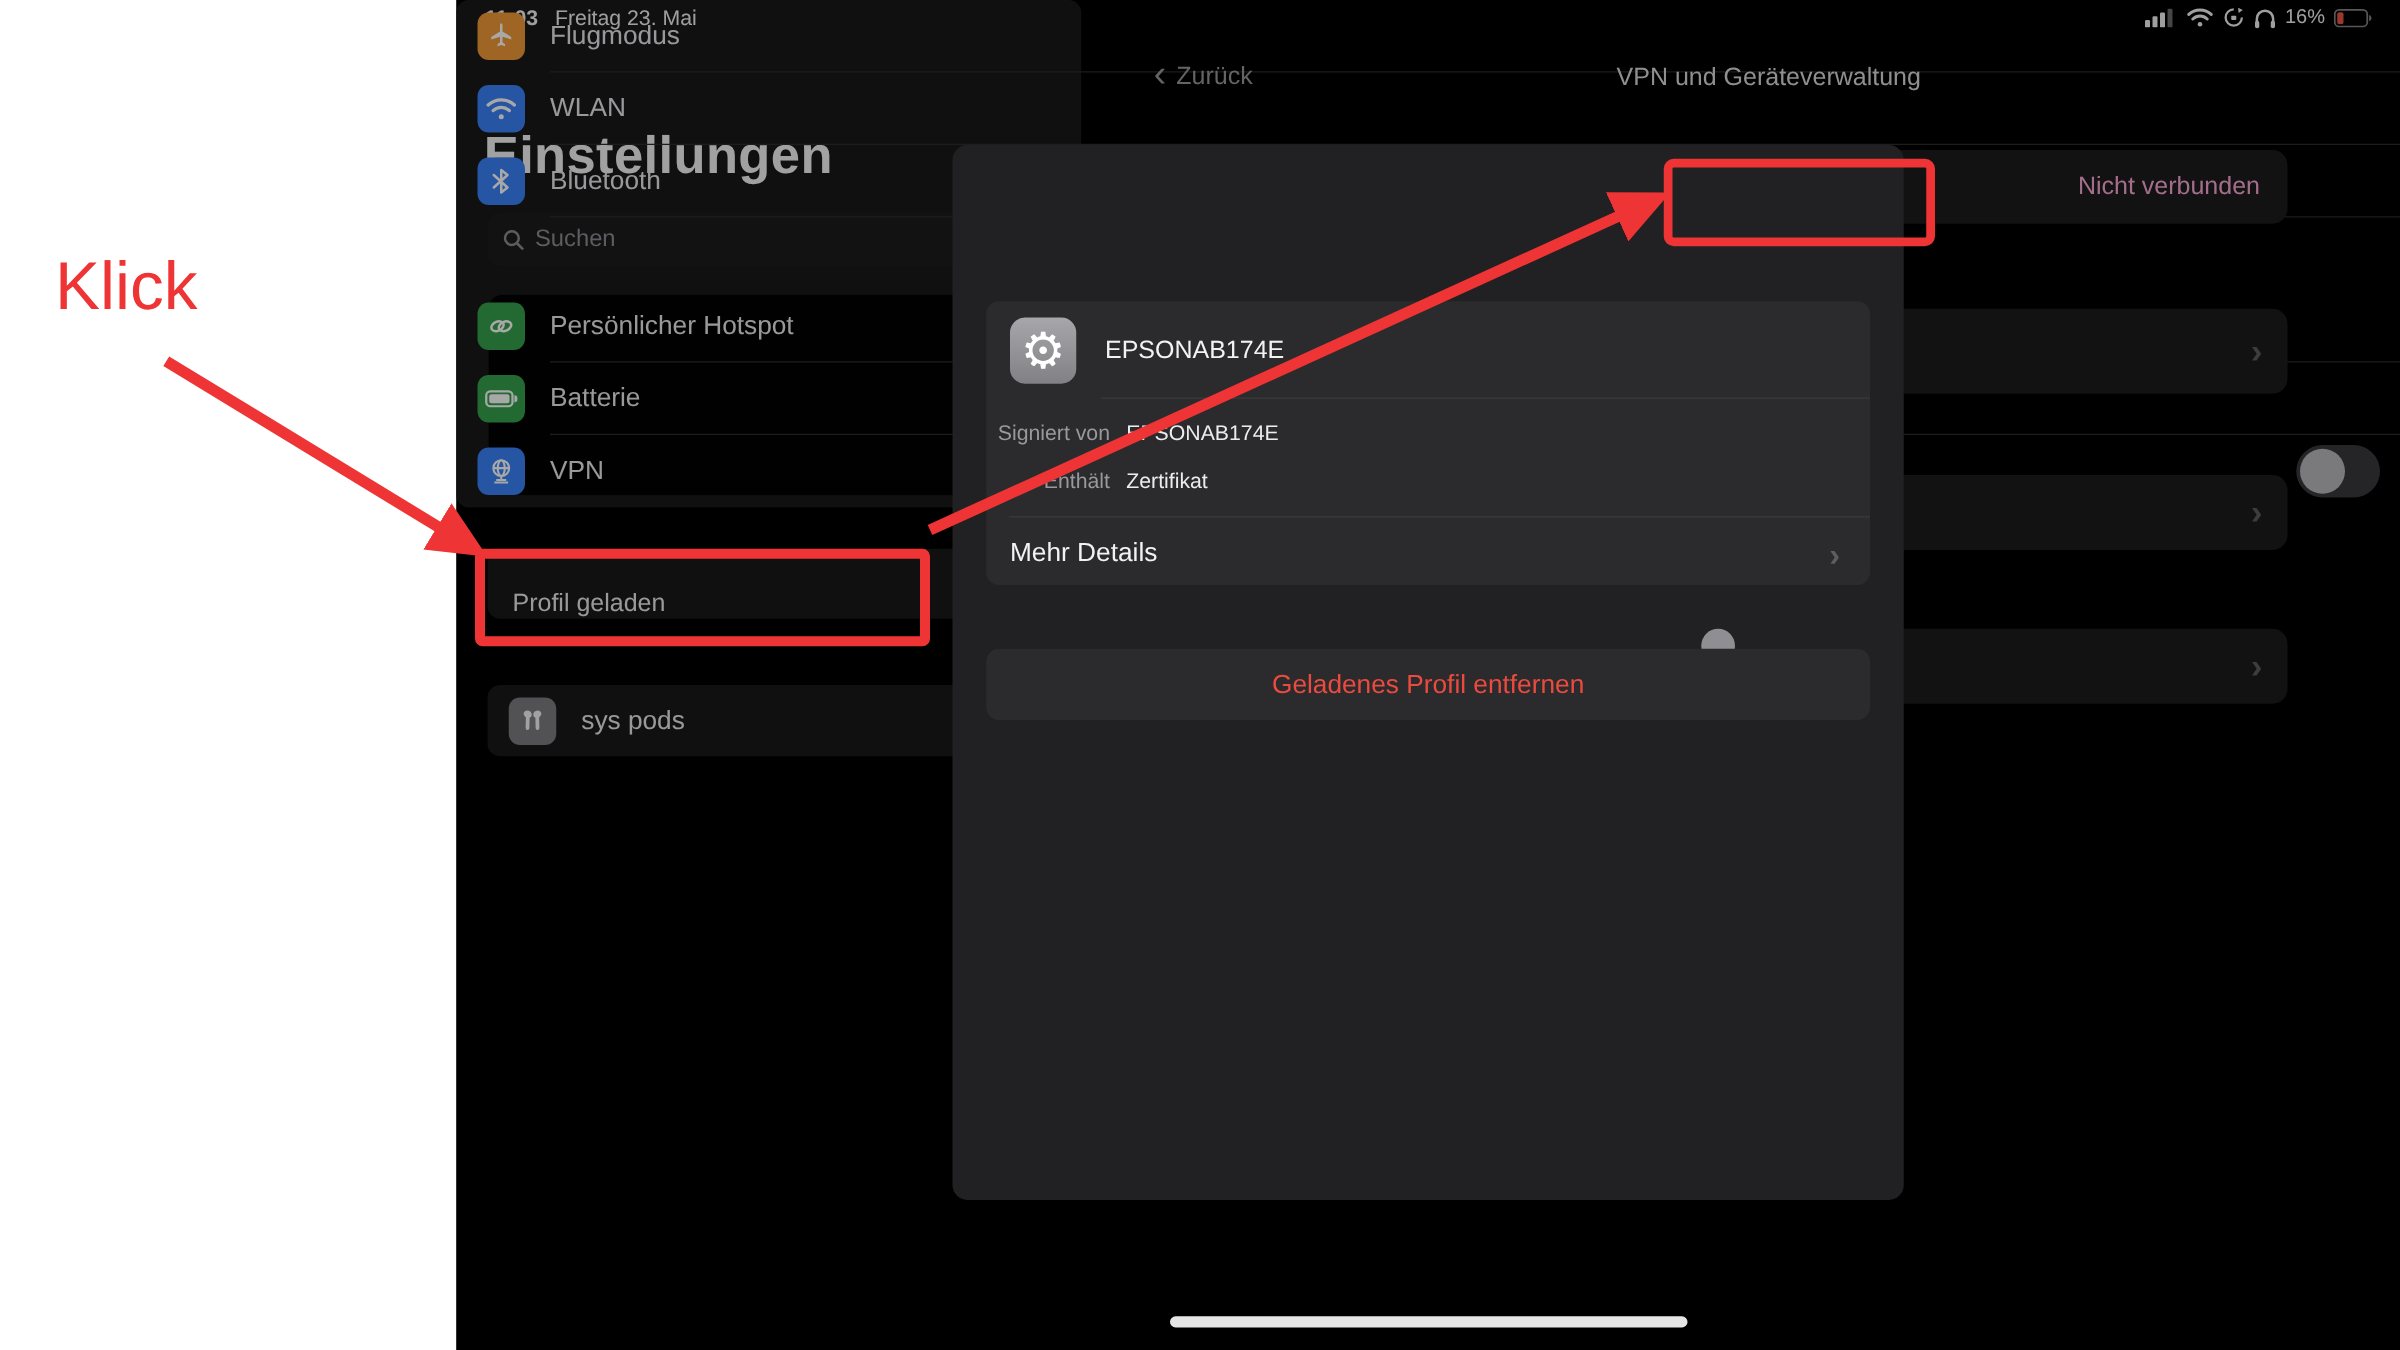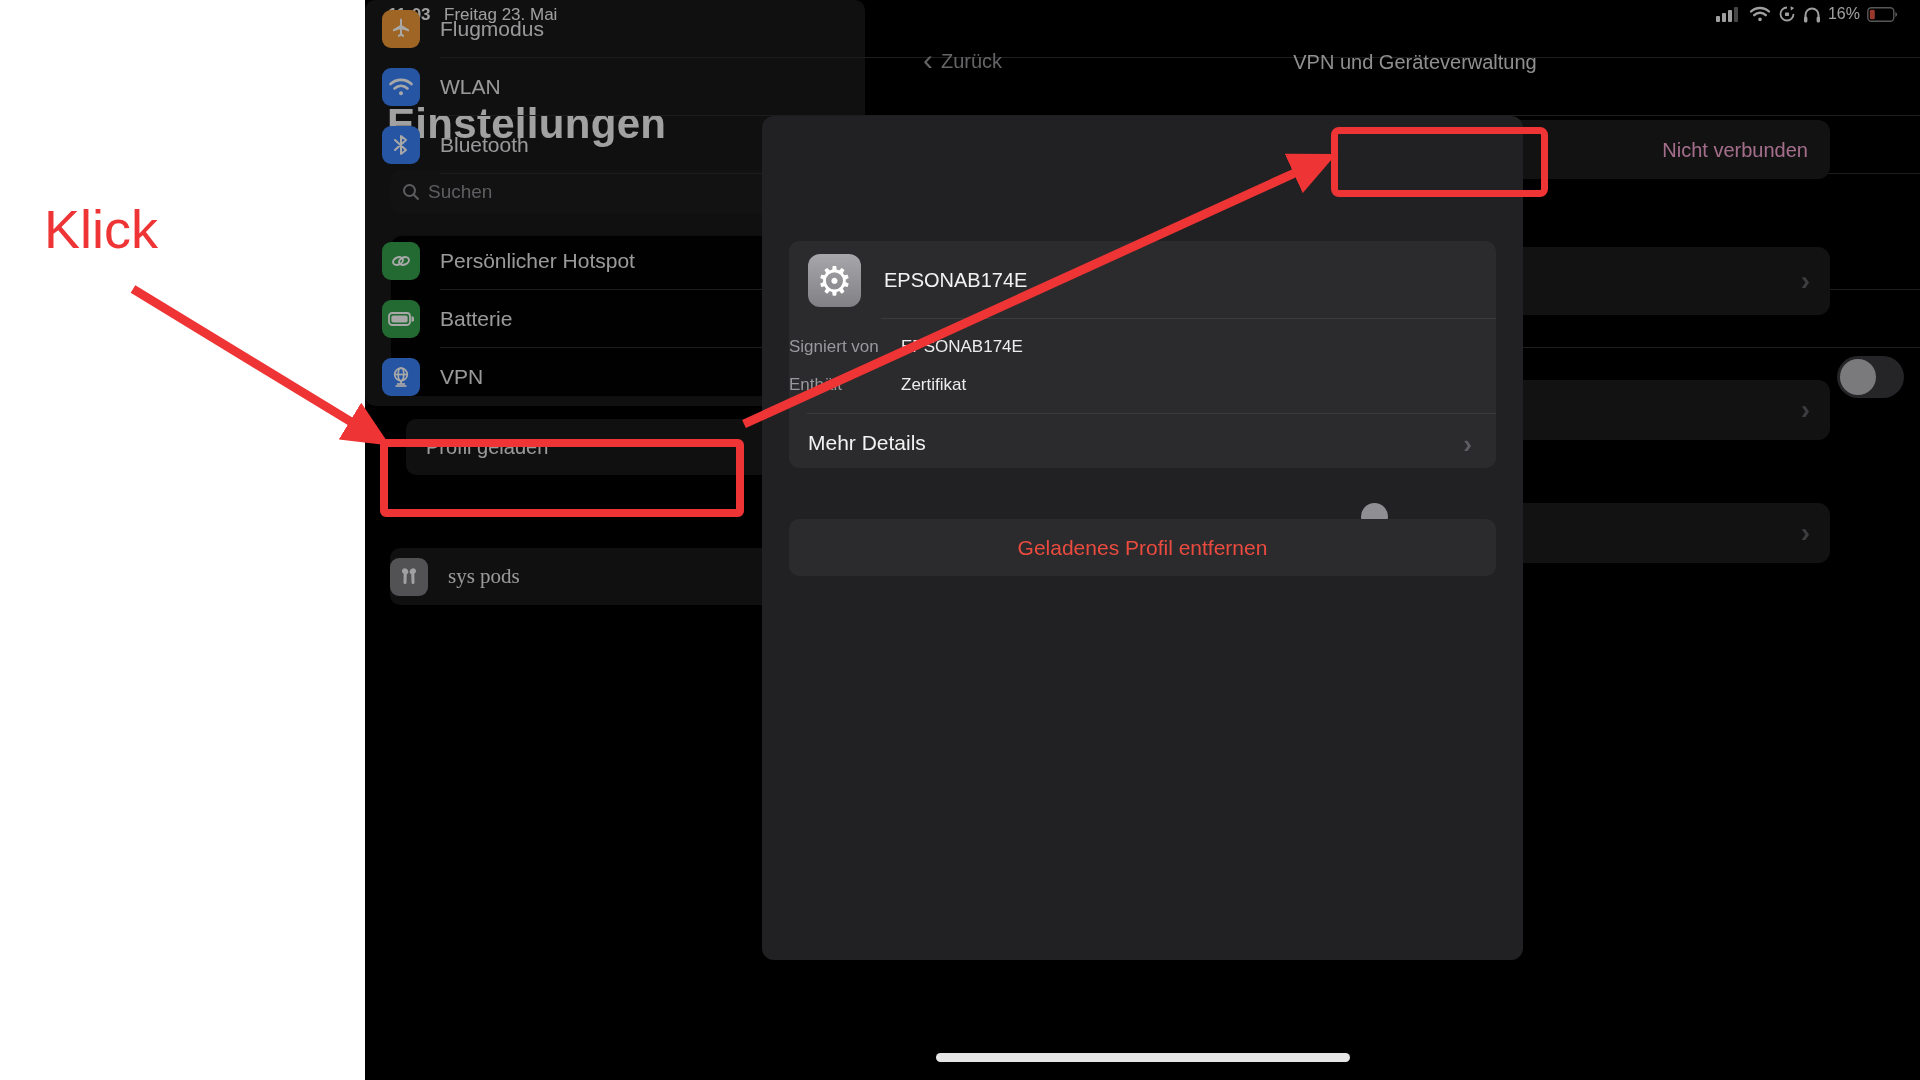--- a/index.html
+++ b/index.html
@@ -14,23 +14,23 @@
   .st-right{right:22px;top:5px;display:flex;align-items:center;gap:7px;color:#f2f2f2;}
   .st-right svg{display:block;}
   .st-batt-pct{font-size:16px;font-weight:400;}
   
   .sb-title{left:22px;top:100px;color:#f5f5f5;font-size:42px;font-weight:700;letter-spacing:.3px;}
   .search{left:25px;top:170px;width:500px;height:43px;background:#1c1c1e;border-radius:10px;
           display:flex;align-items:center;padding-left:12px;box-sizing:border-box;gap:8px;}
   .search .ph{color:#8e8e93;font-size:19px;}
   .blackbox{left:25px;top:235px;width:500px;height:162px;background:#020202;border:1px solid #161616;border-radius:12px;box-sizing:border-box;}
   .rowcard{left:25px;width:500px;background:#19191b;border-radius:10px;box-sizing:border-box;}
-  .profil-row{top:419px;height:56px;display:flex;align-items:center;padding-left:20px;margin-left:16px;}
+  .profil-row{top:439px;height:56px;display:flex;align-items:flex-end;padding-left:20px;}
   .profil-row span{color:#e9e9eb;font-size:20px;}
-  .syspods{top:548px;height:57px;display:flex;align-items:center;gap:20px;font-family:Liberation Serif, serif;}
+  .syspods{top:548px;height:57px;display:flex;align-items:center;padding-left:17px;gap:20px;}
   .syspods .lbl{color:#e9e9eb;font-size:21px;}
   .app-icon{width:38px;height:38px;border-radius:9px;display:flex;align-items:center;justify-content:center;flex:0 0 auto;}
   .group{left:25px;top:652px;width:500px;height:406px;background:#19191b;border-radius:10px;}
   .grow{position:absolute;left:0;width:100%;height:58px;display:flex;align-items:center;padding-left:17px;gap:20px;box-sizing:border-box;}
   .grow .lbl{color:#e9e9eb;font-size:21px;}
   .grow:not(.last)::after{content:"";position:absolute;left:75px;right:0;bottom:0;height:1px;background:#2c2c2e;}
   .toggle{position:absolute;right:16px;top:8px;width:67px;height:42px;border-radius:21px;background:#39393d;}
   .knob{position:absolute;left:3px;top:3px;width:36px;height:36px;border-radius:50%;background:#b9b9bd;}
   
   .back{left:558px;top:50px;color:#98989d;font-size:20px;display:flex;align-items:center;gap:8px;}
@@ -46,21 +46,21 @@
   .modal{position:absolute;left:397px;top:116px;width:761px;height:844px;background:#212123;border-radius:12px;z-index:10;}
   .m-cancel{left:28px;top:143px;color:#2e7cf6;font-size:21px;}
   .m-title{left:0;top:143px;width:100%;text-align:center;color:#f5f5f5;font-size:21px;font-weight:700;}
   .m-install{right:26px;top:143px;color:#2e7cf6;font-size:21px;font-weight:700;} 
   .pcard{position:absolute;left:27px;top:125px;width:707px;height:227px;background:#2b2b2d;border-radius:10px;}
   .gear{position:absolute;left:19px;top:13px;width:53px;height:53px;border-radius:12px;
         background:linear-gradient(#a6a6ab,#808085);display:flex;align-items:center;justify-content:center;
         color:#fff;font-size:40px;line-height:1;}
   .pname{position:absolute;left:95px;top:28px;color:#f2f2f2;font-size:20px;}
   .pdiv1{position:absolute;left:92px;right:0;top:77px;height:1px;background:#3b3b3d;}
-  .plabel{position:absolute;left:0;width:99px;color:#98989d;font-size:17px;}
+  .plabel{position:absolute;left:0;width:99px;text-align:right;color:#98989d;font-size:17px;}
   .pvalue{position:absolute;left:112px;color:#ececee;font-size:17px;}
   .bold{font-weight:400;}
   .pdiv2{position:absolute;left:18px;right:0;top:172px;height:1px;background:#3b3b3d;}
   .pmore{position:absolute;left:19px;top:190px;color:#f2f2f2;font-size:21px;}
   .pchev{position:absolute;right:24px;top:188px;color:#5d5d62;font-size:26px;font-weight:700;}
   .scrolldot{position:absolute;left:599px;top:387px;width:27px;height:27px;border-radius:50%;background:#8e8e93;}
   .removebtn{position:absolute;left:27px;top:403px;width:707px;height:57px;background:#2b2b2d;border-radius:10px;
              display:flex;align-items:center;justify-content:center;color:#eb4b3f;font-size:21px;}
   
   .annot{position:absolute;left:0;top:0;z-index:20;pointer-events:none;}

